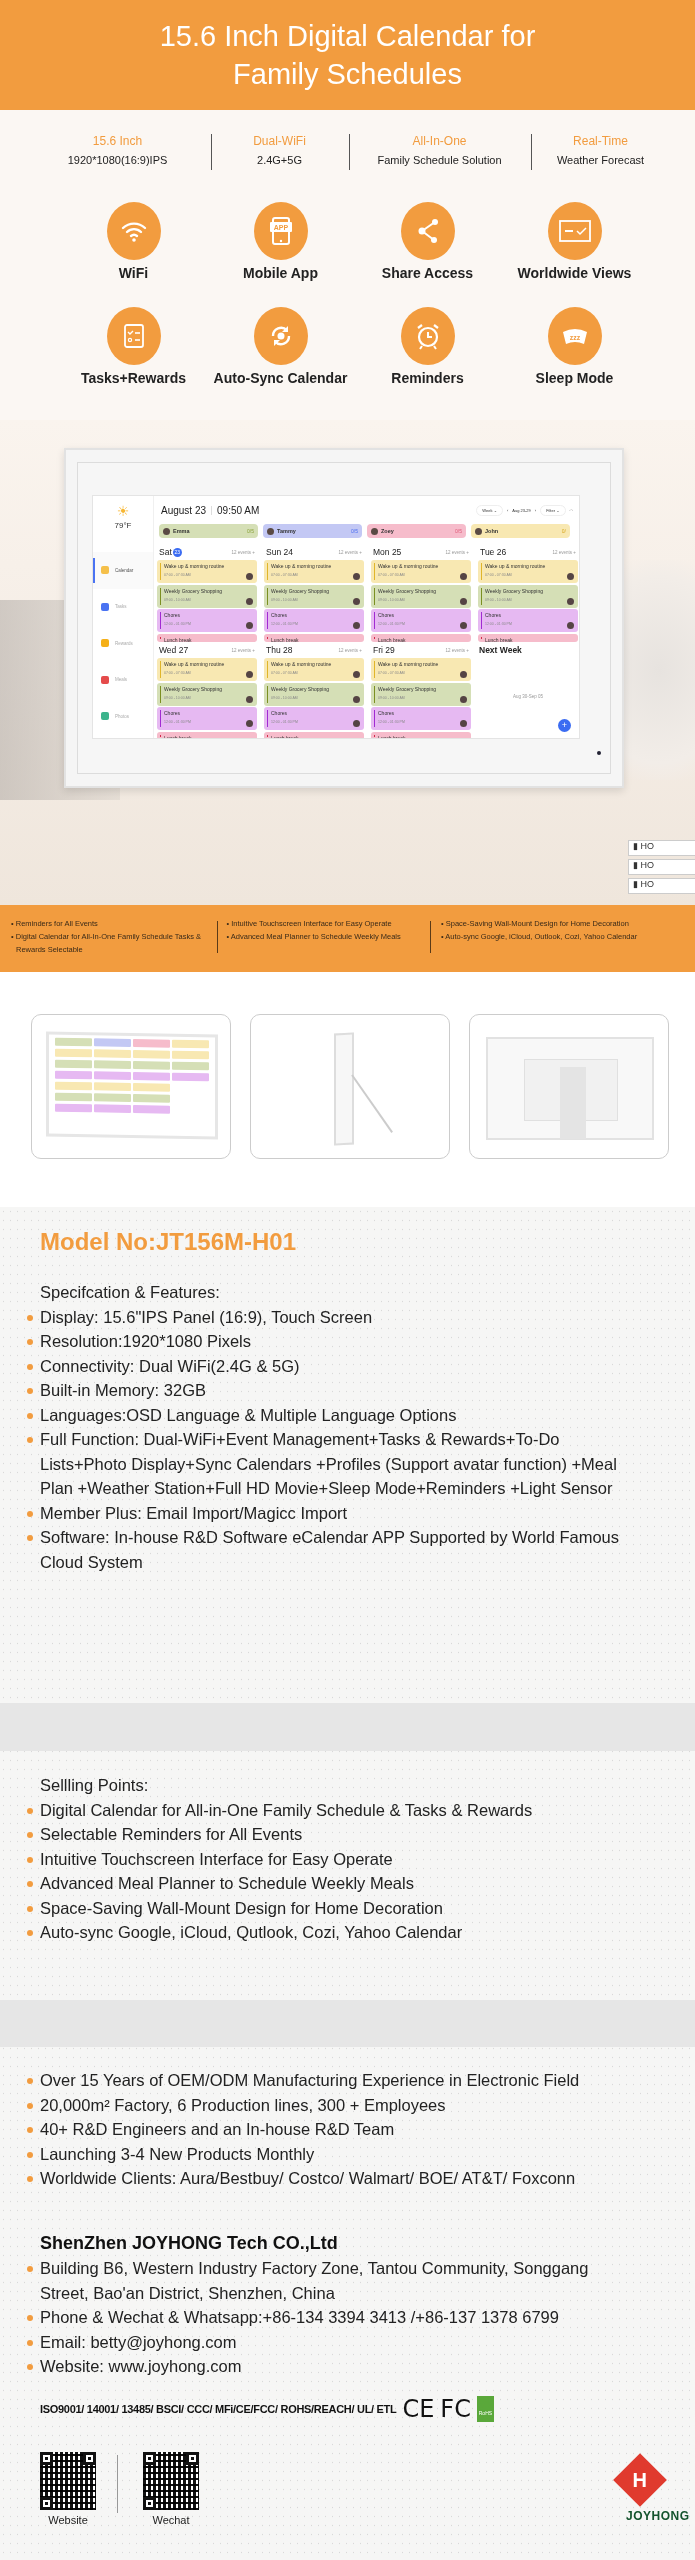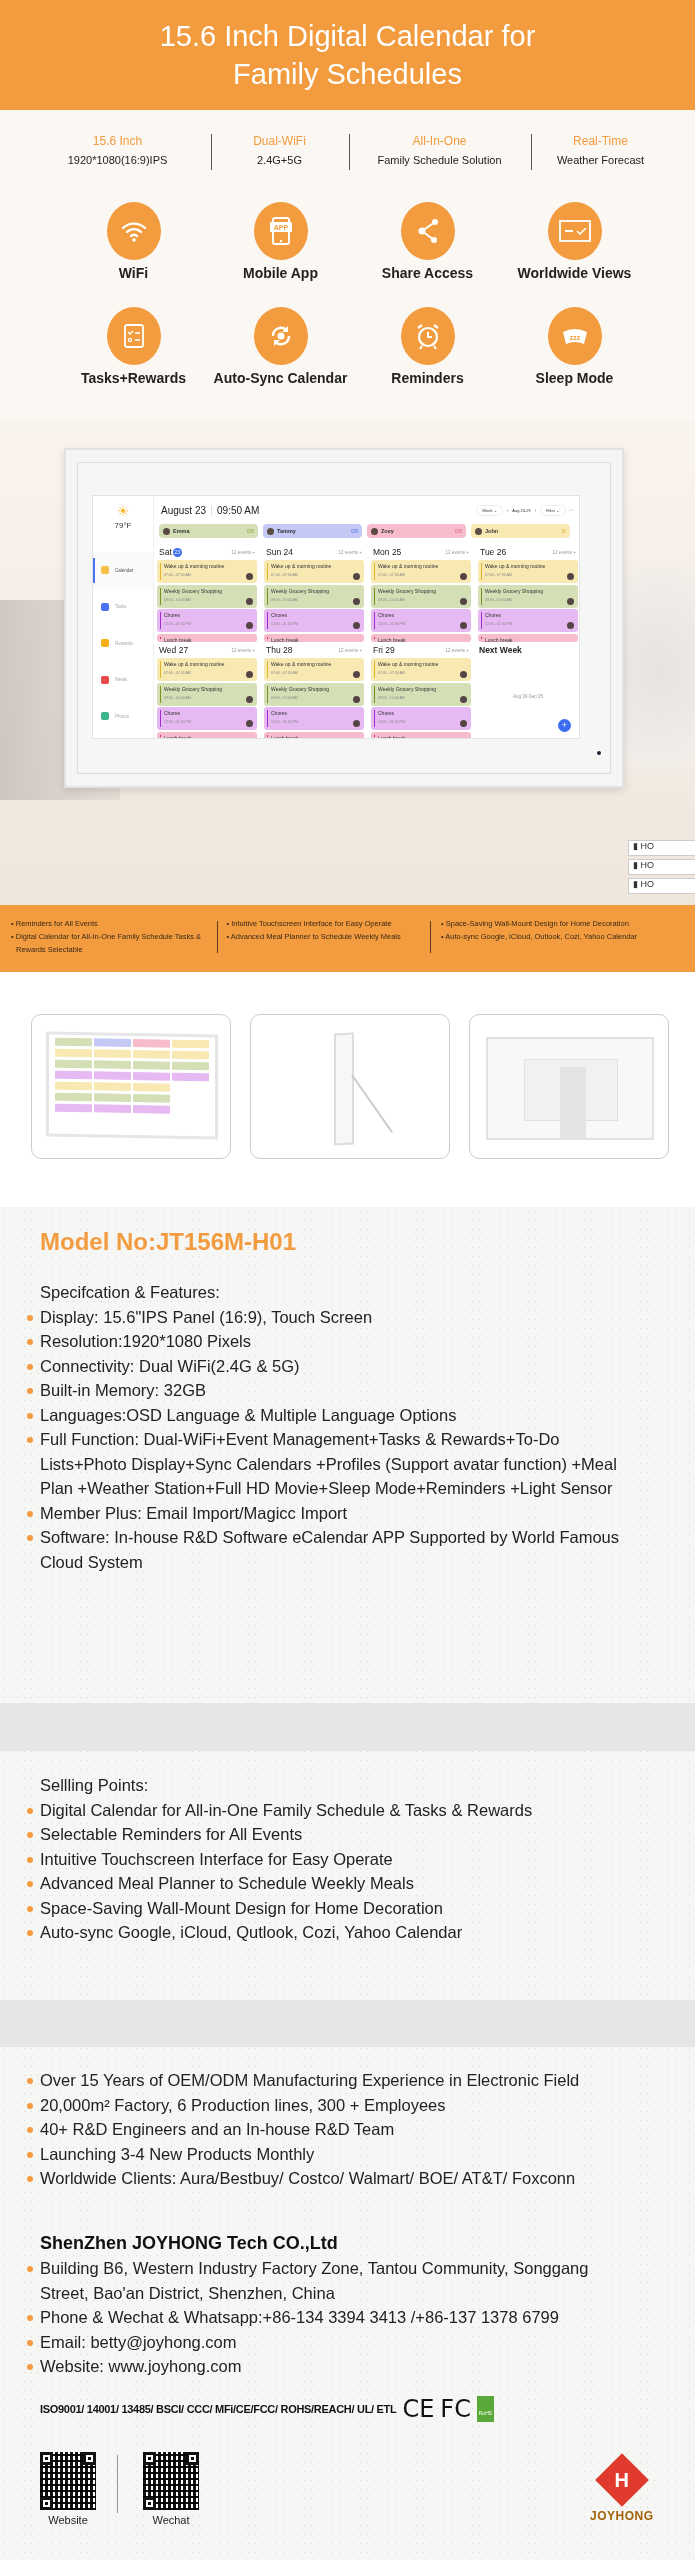--- a/index.html
+++ b/index.html
@@ -110,21 +110,21 @@
   .qr { width: 56px; height: 58px; background:
         repeating-linear-gradient(90deg, #111 0 3px, #fff 3px 5px),
         repeating-linear-gradient(0deg, #111 0 2px, #fff 2px 6px); background-blend-mode: multiply; position: relative; margin-bottom: 4px; }
   .qr .eye { position: absolute; width: 13px; height: 13px; border: 3px solid #111; background: #fff; }
   .qr .eye::after { content: ""; position: absolute; left: 2px; top: 2px; width: 3px; height: 3px; background: #111; }
   .qr-div { position: absolute; left: 117px; top: 2455px; width: 1px; height: 58px; background: #999; }
 
   .logo { position: absolute; left: 590px; top: 2455px; text-align: center; }
   .logo .dia { width: 38px; height: 38px; background: #e03a2e; transform: rotate(45deg); margin: 6px auto 10px; display: flex; align-items: center; justify-content: center; }
   .logo .dia span { transform: rotate(-45deg); color: #fff; font-weight: bold; font-size: 20px; }
-  .logo .nm { color: #a16207; font-size: 12px; font-weight: bold; letter-spacing: 0.5px; }
+  .logo .nm { color: #14532d; font-size: 12px; font-weight: bold; letter-spacing: 0.5px; margin-left: 36px; }
 </style>
 </head>
 <body>
 
 <div class="hero">
   <h1>15.6 Inch Digital Calendar for Family Schedules</h1>
 </div>
 
 <div class="hl-row">
   <div class="hl">

